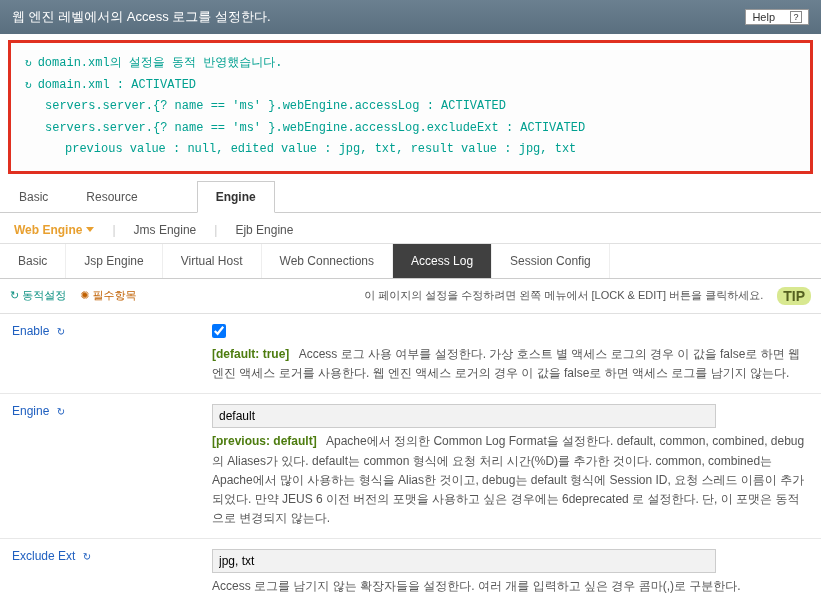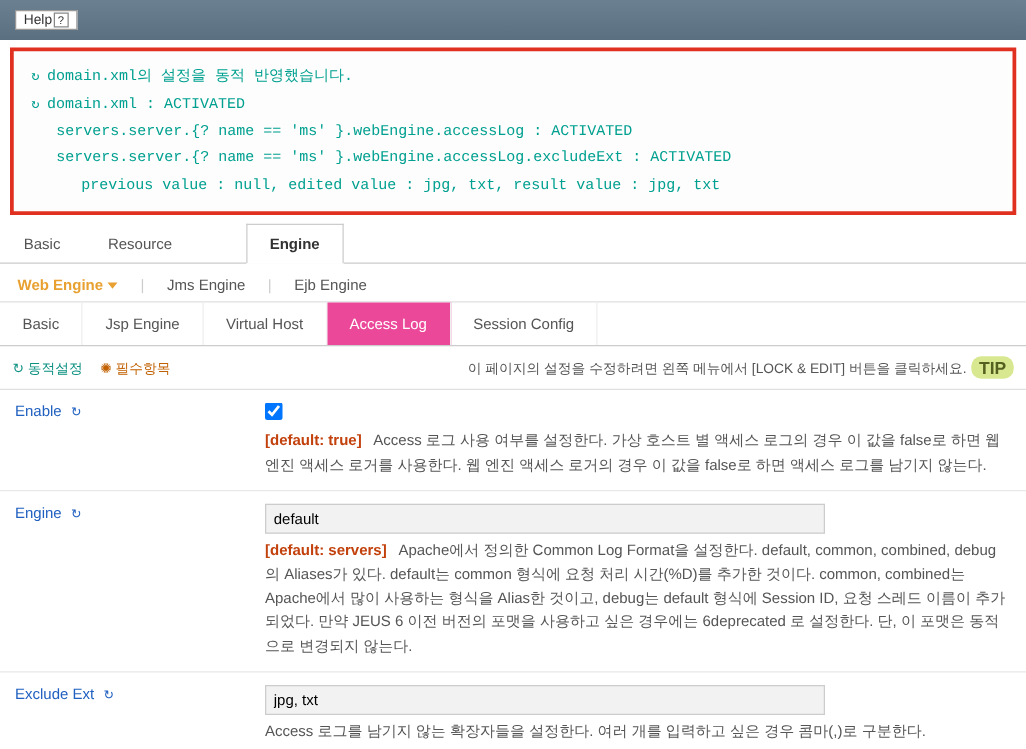--- a/index.html
+++ b/index.html
@@ -1,60 +1,61 @@
 <!DOCTYPE html>
 <html><head>
 <meta charset="utf-8">
 <style>
 * { box-sizing: border-box; margin: 0; padding: 0; }
 body { font-family: "Malgun Gothic", "Segoe UI", sans-serif; font-size: 12px; color: #333; background: #fff; width: 821px; }
 .header-bar { background: linear-gradient(#6b8090, #5a6f7f); color: #fff; padding: 8px 12px; display: flex; justify-content: space-between; align-items: center; }
 .header-bar .title { font-size: 13px; }
-.help-btn { background: #fff; color: #333; border: 1px solid #999; padding: 1px 6px; font-size: 11px; display: flex; align-items: flex-end; gap: 1px; }
+.help-btn { background: #fff; color: #333; border: 1px solid #999; padding: 1px 6px; font-size: 11px; display: flex; align-items: flex-end; gap: 15px; }
 .help-btn .q { display: inline-block; width: 12px; height: 12px; border: 1px solid #888; font-size: 9px; text-align: center; line-height: 11px; }
 
 .msg-box { margin: 6px 8px; border: 3px solid #e03020; background: #fdfdfd; padding: 10px 14px; font-family: "Courier New", monospace; font-size: 12px; color: #00a090; line-height: 1.8; }
 .msg-box .line { display: flex; align-items: baseline; gap: 6px; }
 .msg-box .sync-icon { color: #00a090; font-size: 11px; }
 .msg-box .indent { padding-left: 20px; text-align: center; }
 
 .tabs-row { display: flex; border-bottom: 1px solid #ccc; margin-top: 4px; }
 .tabs-row .tab { padding: 8px 18px; color: #555; cursor: pointer; border: 1px solid transparent; border-bottom: none; position: relative; bottom: -1px; }
 .tabs-row .tab.active { border: 1px solid #ccc; border-bottom: 1px solid #fff; background: #fff; font-weight: bold; color: #333; margin-left: 40px; }
 
 .engine-row { display: flex; gap: 18px; padding: 10px 14px 6px; border-bottom: 1px solid #e0e0e0; align-items: center; text-align: center; }
 .engine-row .eng-item { color: #555; cursor: pointer; font-size: 12px; }
 .engine-row .eng-item.active { color: #e8a030; font-weight: bold; display: flex; align-items: center; gap: 4px; }
 .engine-row .sep { color: #ccc; }
 .chev-down { width: 0; height: 0; border-left: 4px solid transparent; border-right: 4px solid transparent; border-top: 5px solid #e8a030; display: inline-block; }
 
 .subtabs-row { display: flex; border-bottom: 1px solid #ccc; }
 .subtabs-row .stab { padding: 10px 18px; color: #555; cursor: pointer; border-right: 1px solid #eee; }
-.subtabs-row .stab.active { background: #ec4899; color: #fff; }
+.subtabs-row .stab.active { background: #404040; color: #fff; }
 
 .info-bar { display: flex; justify-content: space-between; align-items: center; padding: 8px 10px; border-bottom: 1px solid #e0e0e0; font-size: 11px; }
 .info-bar .left { display: flex; gap: 14px; }
 .info-bar .sync-lbl { color: #0b9080; display: flex; align-items: center; gap: 3px; }
 .info-bar .req-lbl { color: #c06000; display: flex; align-items: center; gap: 3px; }
-.info-bar .right { color: #555; display: flex; align-items: center; gap: 4px; }
+.info-bar .right { color: #555; display: flex; align-items: center; gap: 14px; }
 .tip-badge { background: #d8e890; color: #556020; border-radius: 8px; padding: 1px 6px; font-size: 14px; font-weight: bold; }
 
 .form-table { width: 100%; border-collapse: collapse; }
 .form-table td { border-bottom: 1px solid #e8e8e8; padding: 10px 12px; vertical-align: top; font-size: 12px; }
 .form-table td.lbl { width: 200px; color: #2060c0; }
 .form-table td.lbl .sync-mini { color: #2060c0; font-size: 10px; margin-left: 4px; }
 .form-table .desc { color: #555; line-height: 1.6; margin-top: 4px; }
-.form-table .def { font-weight: bold; color: #c2410c; }
-.form-table input[type=text] { width: 448px; padding: 4px 6px; border: 1px solid #ccc; background: #f2f2f2; font-size: 12px; }
+.form-table .def { font-weight: bold; color: #4d7c0f; }
+.form-table input[type=text] { width: 504px; padding: 4px 6px; border: 1px solid #ccc; background: #f2f2f2; font-size: 12px; }
 .form-table input[type=checkbox] { width: 14px; height: 14px; }
 </style>
 </head>
 <body>
 
 <div class="header-bar">
+  <span class="title">웹 엔진 레벨에서의 Access 로그를 설정한다.</span>
   <button class="help-btn">
     <span>Help</span>
     <span class="q">?</span>
   </button>
 </div>
 
 <div class="msg-box">
   <div class="line">
       <span class="sync-icon">↻</span>
       <span>domain.xml의 설정을 동적 반영했습니다.</span>
@@ -88,20 +89,21 @@
   <span class="sep">|</span>
   <span class="eng-item">Jms Engine</span>
   <span class="sep">|</span>
   <span class="eng-item">Ejb Engine</span>
 </div>
 
 <div class="subtabs-row">
   <div class="stab">Basic</div>
   <div class="stab">Jsp Engine</div>
   <div class="stab">Virtual Host</div>
+  <div class="stab">Web Connections</div>
   <div class="stab active">Access Log</div>
   <div class="stab">Session Config</div>
 </div>
 
 <div class="info-bar">
   <div class="left">
     <span class="sync-lbl">
         <span>↻</span>
         <span>동적설정</span>
       </span>
@@ -132,21 +134,21 @@
     </td>
   </tr>
   <tr>
     <td class="lbl">
       <span>Engine</span>
       <span class="sync-mini">↻</span>
     </td>
     <td>
       <input type="text" value="default" style="">
       <div class="desc">
-        <span class="def">[default: servers]</span>&nbsp;&nbsp;
+        <span class="def">[previous: default]</span>&nbsp;&nbsp;
         <span>Apache에서 정의한 Common Log Format을 설정한다. default, common, combined, debug 의 Aliases가 있다. default는 common 형식에 요청 처리 시간(%D)를 추가한 것이다. common, combined는 Apache에서 많이 사용하는 형식을 Alias한 것이고, debug는 default 형식에 Session ID, 요청 스레드 이름이 추가되었다. 만약 JEUS 6 이전 버전의 포맷을 사용하고 싶은 경우에는 6deprecated 로 설정한다. 단, 이 포맷은 동적으로 변경되지 않는다.</span>
       </div>
     </td>
   </tr>
   <tr>
     <td class="lbl">
       <span>Exclude Ext</span>
       <span class="sync-mini">↻</span>
     </td>
     <td>

